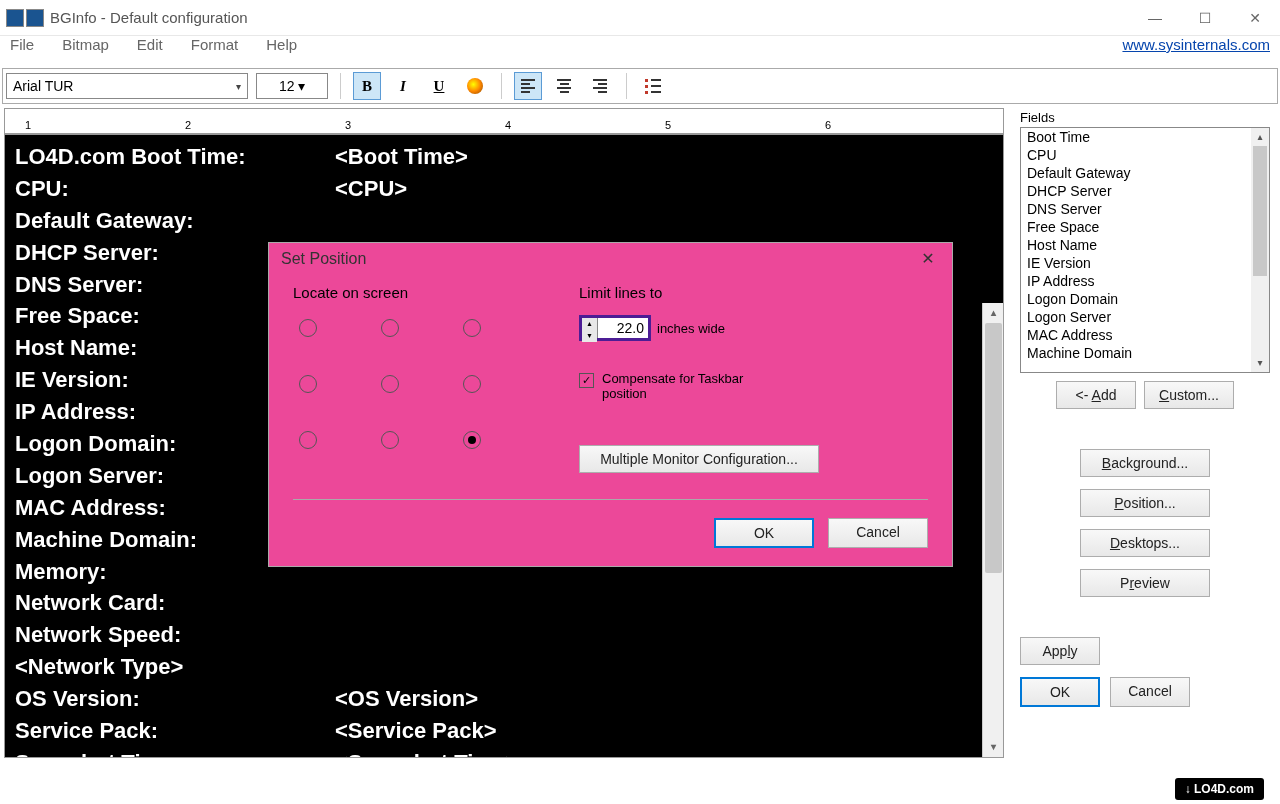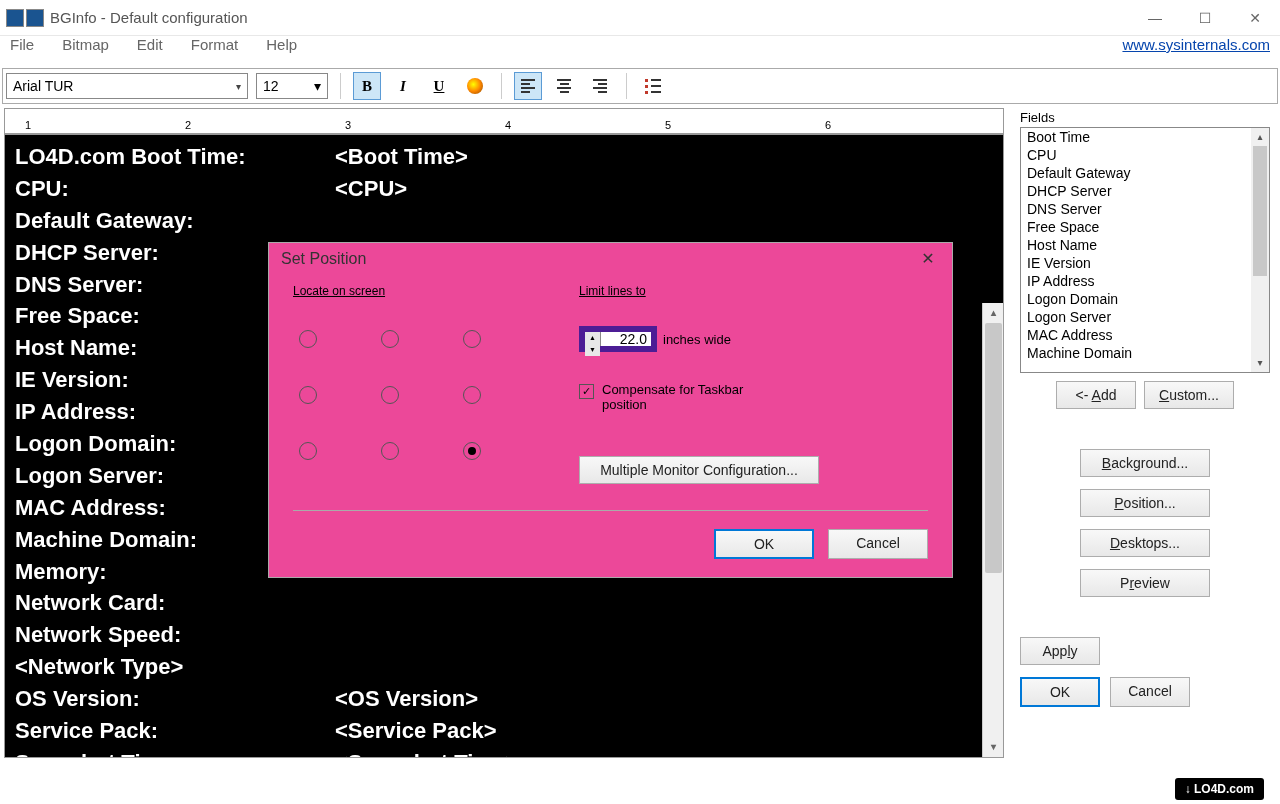--- a/index.html
+++ b/index.html
@@ -15,21 +15,21 @@
 
 
 .menubar { display: flex; align-items: flex-start; height: 30px; padding: 0 10px; gap: 28px; color: #666; font-size: 15px; }
 .menubar .menu-item { }
 .menubar .link { margin-left: auto; color: #0645AD; text-decoration: underline; font-size: 15px; }
 
 
 .toolbar-wrap { border: 1px solid #aaa; margin: 2px; padding: 3px; display:flex; align-items:center; gap:8px; height:36px;}
 .font-combo { width: 242px; height: 26px; border: 1px solid #888; background:#fff; padding: 2px 6px; font-size:14px; display:flex; align-items:center; justify-content:space-between;}
 .font-combo .arrow { font-size: 10px; color:#444;}
-.size-combo { width: 72px; height: 26px; border: 1px solid #888; background:#fff; padding: 2px 6px; font-size:14px; display:flex; align-items:center; justify-content:space-between;}
+.size-combo { width: 72px; height: 26px; border: 1px solid #888; background:#fff; padding: 2px 22px; font-size:14px; display:flex; align-items:center; justify-content:space-between;}
 .tb-sep { width:1px; height:26px; background:#ccc; margin: 0 4px;}
 .tb-btn { width: 28px; height: 28px; display:flex; align-items:center; justify-content:center; font-weight:bold; font-size:15px; font-family: "Times New Roman", serif;}
 .tb-btn.active { background:#cde6f7; border:1px solid #5b9bd5;}
 .tb-btn .underline { text-decoration: underline; }
 .tb-btn.italic { font-style: italic;}
 
 
 .content-row { display:flex; padding: 2px 4px; gap: 10px;}
 .editor-col { width: 1000px; position:relative;}
 .ruler { height: 26px; background:#fff; border:1px solid #999; position:relative; font-size:10px; display:flex; align-items:flex-end; overflow:hidden;}
@@ -58,26 +58,26 @@
 .side-bottom { margin-top: 40px;}
 .side-bottom .row{ display:flex; gap:10px; margin-top:12px;}
 
 
 .modal { position:absolute; left:268px; top:242px; width:685px; background:#ec4899; border:1px solid #aaa; box-shadow: 3px 3px 12px rgba(0,0,0,0.25); z-index:100;}
 .modal-title { display:flex; align-items:center; padding:6px 12px; font-size:16px; color:#333;}
 .modal-title .x { margin-left:auto; font-size:16px; width:24px; text-align:center;}
 .modal-body { padding: 10px 24px 18px 24px;}
 .two-col { display:flex; gap:60px;}
 .locate { }
-.section-label { font-size:12px; margin-bottom:28px;text-decoration:underline;}
+.section-label { font-size:15px; margin-bottom:14px;}
 .radio-grid { display:grid; grid-template-columns: repeat(3, 56px); grid-template-rows: repeat(3, 46px); gap:10px 26px; padding:4px 0 4px 6px;}
 .radio { width:18px; height:18px; border:1.5px solid #555; border-radius:50%; display:flex; align-items:center; justify-content:center;}
 .radio.sel::after{ content:""; width:8px; height:8px; background:#000; border-radius:50%;}
 .limit-row { display:flex; align-items:center; gap:6px; margin-top:6px;}
-.spinner { display:flex; border:6px solid #4c1d95; height:26px;}
+.spinner { display:flex; border:3px solid #4c1d95; height:26px;}
 .spinner .btns { width:16px; display:flex; flex-direction:column; border-right:1px solid #888;}
 .spinner .btns div{flex:1; font-size:7px; text-align:center; line-height:12px; background:#e8e8e8;}
 .spinner input { width:50px; border:none; text-align:right; padding:0 4px; font-size:14px;}
 .chk-row { display:flex; align-items:flex-start; gap:8px; margin-top:30px;}
 .chk { width:15px; height:15px; border:1px solid #555; display:flex; align-items:center; justify-content:center; font-size:11px; margin-top:2px;}
 .hr { border:none; border-top:1px solid #aaa; margin: 18px 0;}
 .modal-btns { display:flex; gap:14px; justify-content:flex-end;}
 .modal-btns .btn { min-width:100px; padding:5px 0;}
 
 

